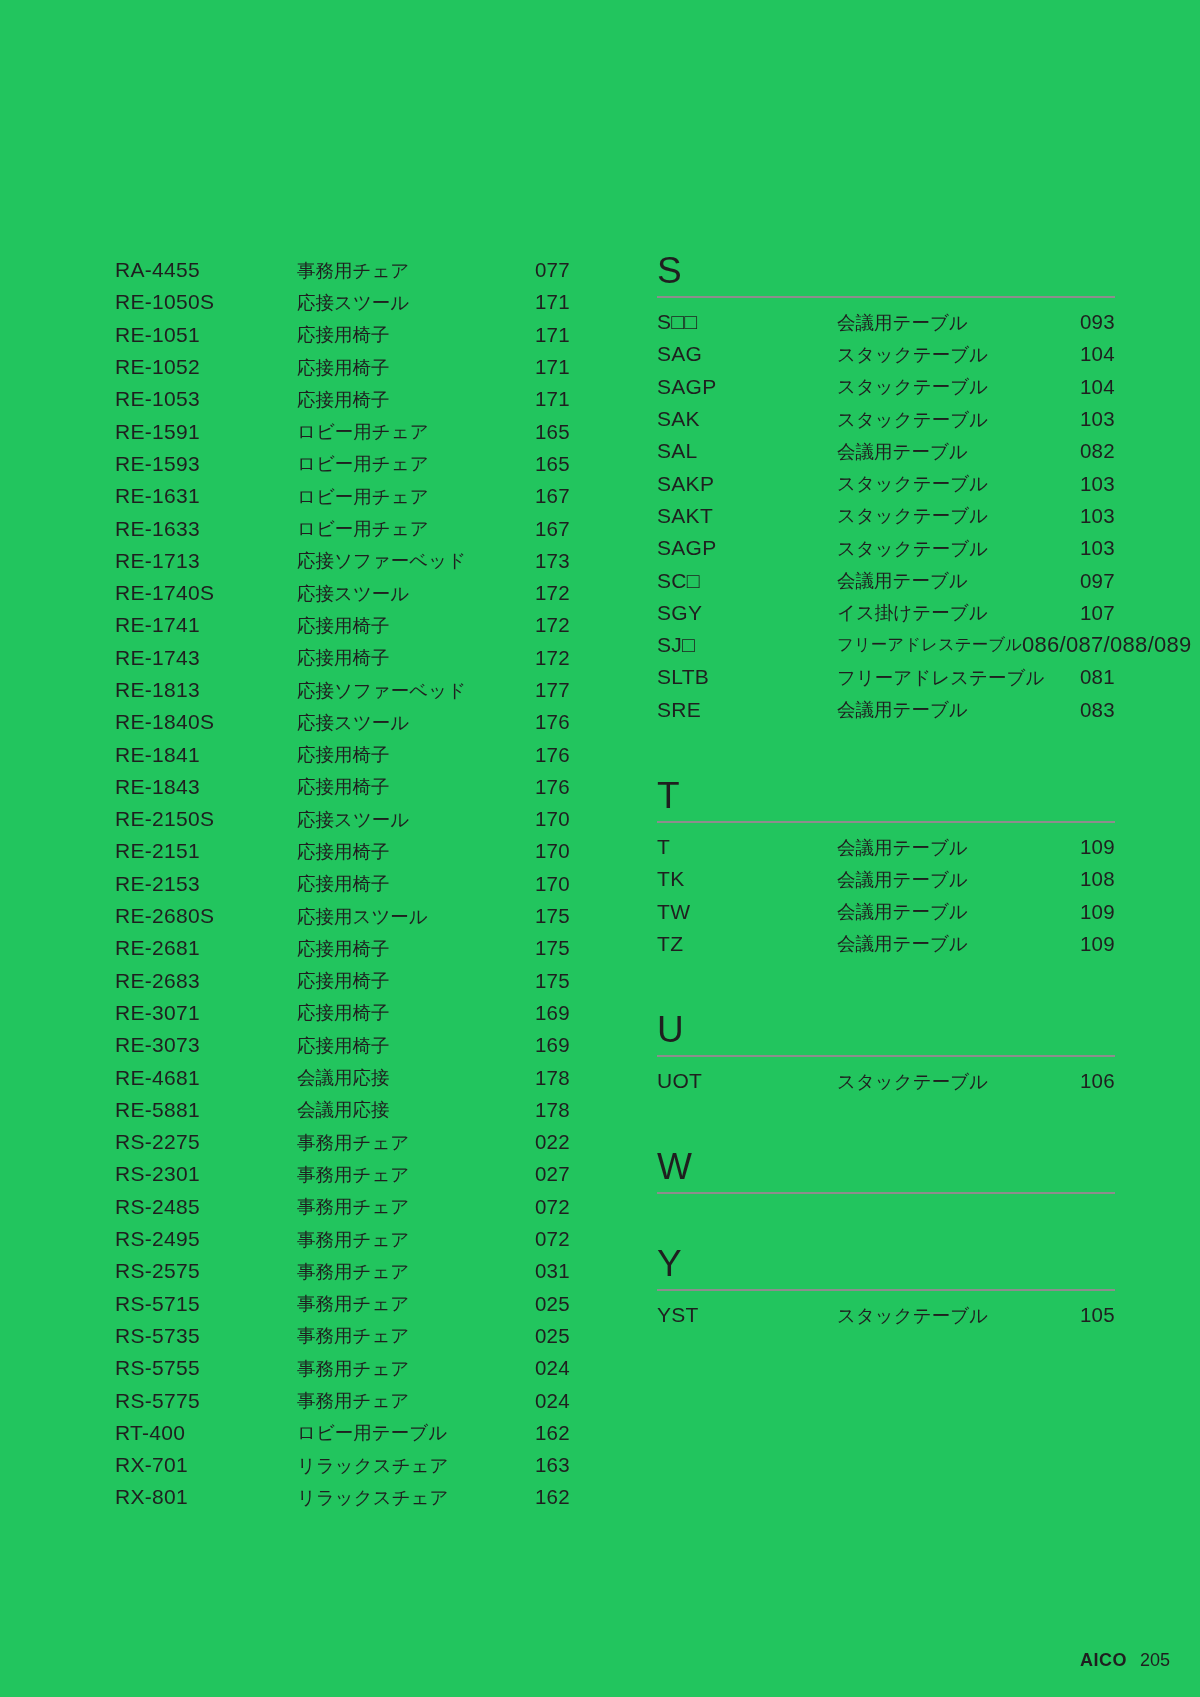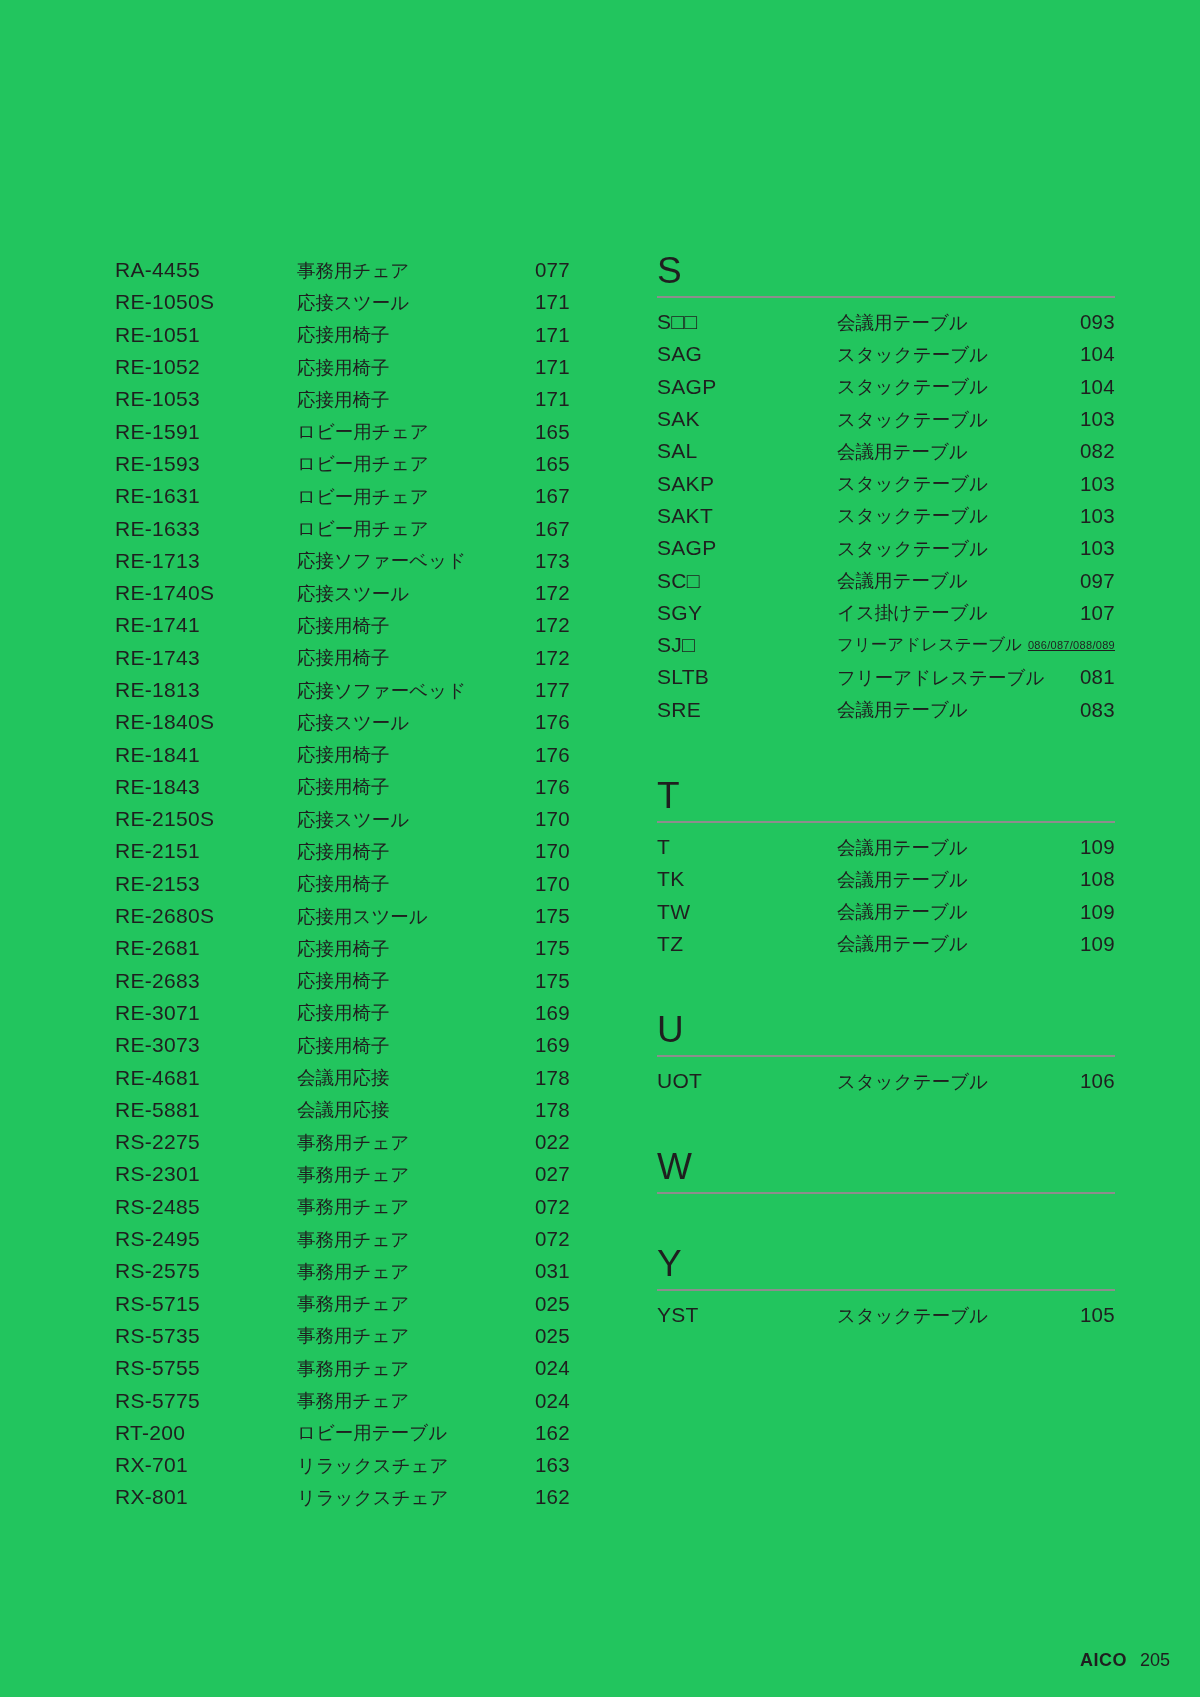--- a/index.html
+++ b/index.html
@@ -57,22 +57,21 @@
     font-size: 20.5px;
     text-align: right;
     letter-spacing: 0.3px;
   }
   .row.compact .cat {
     flex: 0 0 auto;
     font-size: 16.5px;
   }
   .row.compact .pages {
     flex: 1 1 auto;
-    font-size: 11px;
-    text-decoration: underline;
+    font-size: 22px;
   }
   .section {
     margin-bottom: 52px;
   }
   .section-letter {
     font-size: 37px;
     line-height: 36px;
     font-weight: 400;
     padding-bottom: 7px;
     border-bottom: 2px solid #8d8d8d;
@@ -273,21 +272,21 @@
         <span class="code">RS-5755</span>
         <span class="cat">事務用チェア</span>
         <span class="pages">024</span>
       </div>
       <div class="row">
         <span class="code">RS-5775</span>
         <span class="cat">事務用チェア</span>
         <span class="pages">024</span>
       </div>
       <div class="row">
-        <span class="code">RT-200</span>
+        <span class="code">RT-400</span>
         <span class="cat">ロビー用テーブル</span>
         <span class="pages">162</span>
       </div>
       <div class="row">
         <span class="code">RX-701</span>
         <span class="cat">リラックスチェア</span>
         <span class="pages">163</span>
       </div>
       <div class="row">
         <span class="code">RX-801</span>

